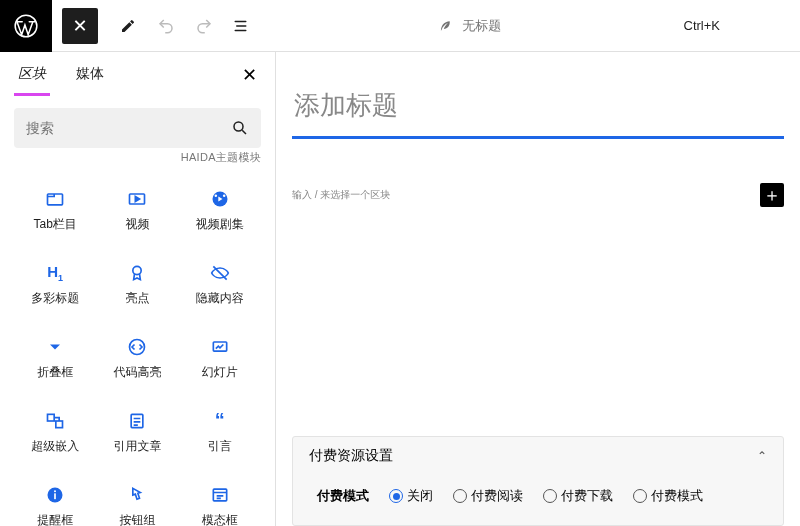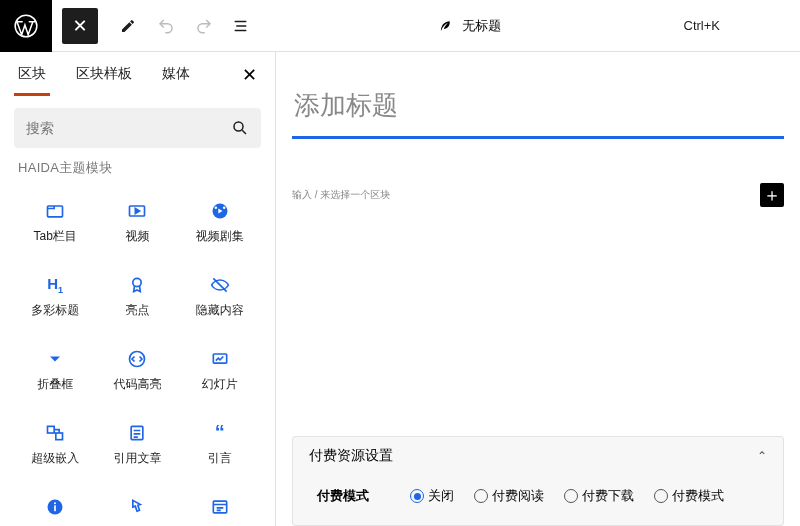--- a/index.html
+++ b/index.html
@@ -5,60 +5,60 @@
 * { margin: 0; padding: 0; box-sizing: border-box; font-family: -apple-system, "Segoe UI", sans-serif; }
 body { width: 800px; height: 526px; overflow: hidden; background: #fff; display: flex; flex-direction: column; }
 
 .topbar { height: 52px; display: flex; align-items: center; border-bottom: 1px solid #e0e0e0; }
 .logo-sq { width: 52px; height: 52px; background: #000; display: flex; align-items: center; justify-content: center; }
 .logo-sq svg { width: 26px; height: 26px; }
 .close-sq { width: 36px; height: 36px; background: #1e1e1e; margin-left: 10px; display: flex; align-items: center; justify-content: center; color: #fff; font-size: 18px; border-radius: 2px; }
 .top-icons { display: flex; gap: 10px; margin-left: 16px; align-items: center; }
 .top-ico { width: 28px; height: 28px; display: flex; align-items: center; justify-content: center; color: #1e1e1e; }
 .top-ico.dim { color: #bbb; }
-.doc-title { flex: 1; display: flex; align-items: center; justify-content: center; gap: 10px; color: #000000; font-size: 13px; }
+.doc-title { flex: 1; display: flex; align-items: center; justify-content: center; gap: 10px; color: #737373; font-size: 13px; }
 .doc-title .feather { width: 14px; height: 14px; }
 .shortcut { color: #1e1e1e; font-size: 13px; margin-right: 80px; }
 
 .main { flex: 1; display: flex; overflow: hidden; }
 
 .sidepanel { width: 276px; border-right: 1px solid #e0e0e0; display: flex; flex-direction: column; position: relative; }
 .tabs { display: flex; align-items: center; height: 46px; padding: 0 14px; }
 .tab { padding: 10px 4px; margin-right: 22px; font-size: 14px; font-weight: 500; color: #1e1e1e; cursor: pointer; border-bottom: 3px solid transparent; }
-.tab.active { border-bottom: 3px solid #c2410c; }
+.tab.active { border-bottom: 3px solid #d946ef; font-style: italic; }
 .tab-close { margin-left: auto; font-size: 18px; cursor: pointer; padding: 4px; }
 
 .scrollwrap { flex: 1; overflow-y: auto; padding: 10px 14px; position: relative; }
 .scrollwrap::-webkit-scrollbar { width: 8px; }
 .scrollwrap::-webkit-scrollbar-thumb { background: #bbb; border-radius: 4px; }
 
 .searchbox { background: #f0f0f0; border-radius: 4px; height: 40px; display: flex; align-items: center; padding: 0 12px; }
 .searchbox input { flex: 1; border: none; background: transparent; font-size: 14px; outline: none; color: #666; }
 .searchbox .mag { width: 18px; height: 18px; }
 
-.sect-title { font-size: 13px; color: #777; margin: 11px 0 8px 4px; letter-spacing: .3px; }
+.sect-title { font-size: 11px; color: #777; margin: 2px 0 8px 4px; letter-spacing: .3px; text-align: right; }
 
 .block-grid { display: grid; grid-template-columns: repeat(3, 1fr); gap: 0; }
 .block-item { display: flex; flex-direction: column; align-items: center; justify-content: center; height: 74px; cursor: pointer; }
 .block-item .bico { width: 22px; height: 22px; color: #1e66e6; display: flex; align-items: center; justify-content: center; margin-bottom: 6px; font-weight: 600; font-size: 15px; }
 .block-item .blabel { font-size: 12px; color: #1e1e1e; }
 
 .editor { flex: 1; display: flex; flex-direction: column; overflow: hidden; padding: 0 16px; }
 .title-area { margin-top: 40px; }
 .title-input { width: 100%; border: none; border-bottom: 3px solid #1e66e6; font-size: 26px; font-weight: 400; padding: 0 0 14px 2px; outline: none; font-family: Liberation Mono, monospace; }
 .title-input::placeholder { color: #888; }
 
 .para-row { margin-top: 44px; display: flex; align-items: center; }
 .para-ph { color: #888; font-size: 10px; flex: 1; }
 .add-btn { width: 24px; height: 24px; background: #000; color: #fff; display: flex; align-items: center; justify-content: center; border-radius: 2px; font-size: 18px; line-height: 1; }
 
 .paid-panel { margin-top: auto; margin-bottom: 0; background: #f7f7f7; border: 1px solid #e3e3e3; border-radius: 3px; }
 .paid-head { padding: 10px 16px; font-size: 14px; font-weight: 500; display: flex; align-items: center; }
 .chev { margin-left: auto; font-size: 12px; color: #555; }
-.paid-body { padding: 12px 24px 20px; display: flex; align-items: flex-start; gap: 41px; }
+.paid-body { padding: 12px 24px 20px; display: flex; align-items: flex-start; gap: 20px; }
 .paid-body .lbl { font-size: 13px; font-weight: 600; }
 .radio-row { display: flex; gap: 20px; align-items: center; }
 .radio-opt { display: flex; align-items: center; gap: 4px; font-size: 13px; }
 .radio-opt .rd { width: 14px; height: 14px; border: 1.5px solid #555; border-radius: 50%; display: inline-flex; align-items: center; justify-content: center; }
 .radio-opt.sel .rd { border-color: #1e66e6; }
 .radio-opt.sel .rd::after { content: ""; width: 7px; height: 7px; background: #1e66e6; border-radius: 50%; }
 </style>
 </head>
 <body>
 
@@ -101,21 +101,20 @@
     <span>无标题</span>
   </div>
   <div class="shortcut">Ctrl+K</div>
 </div>
 
 <div class="main">
 
   <div class="sidepanel">
     <div class="tabs">
       <div class="tab active">区块</div>
-      <div class="tab">区块样板</div>
       <div class="tab">媒体</div>
       <div class="tab-close">✕</div>
     </div>
     <div class="scrollwrap">
       <div class="searchbox">
         <input placeholder="搜索" style="">
         <svg class="mag" viewBox="0 0 24 24" fill="none" stroke="#1e1e1e" stroke-width="2">
             <circle cx="10" cy="10" r="6"></circle>
             <path d="M20 20l-5-5"></path>
           </svg>

